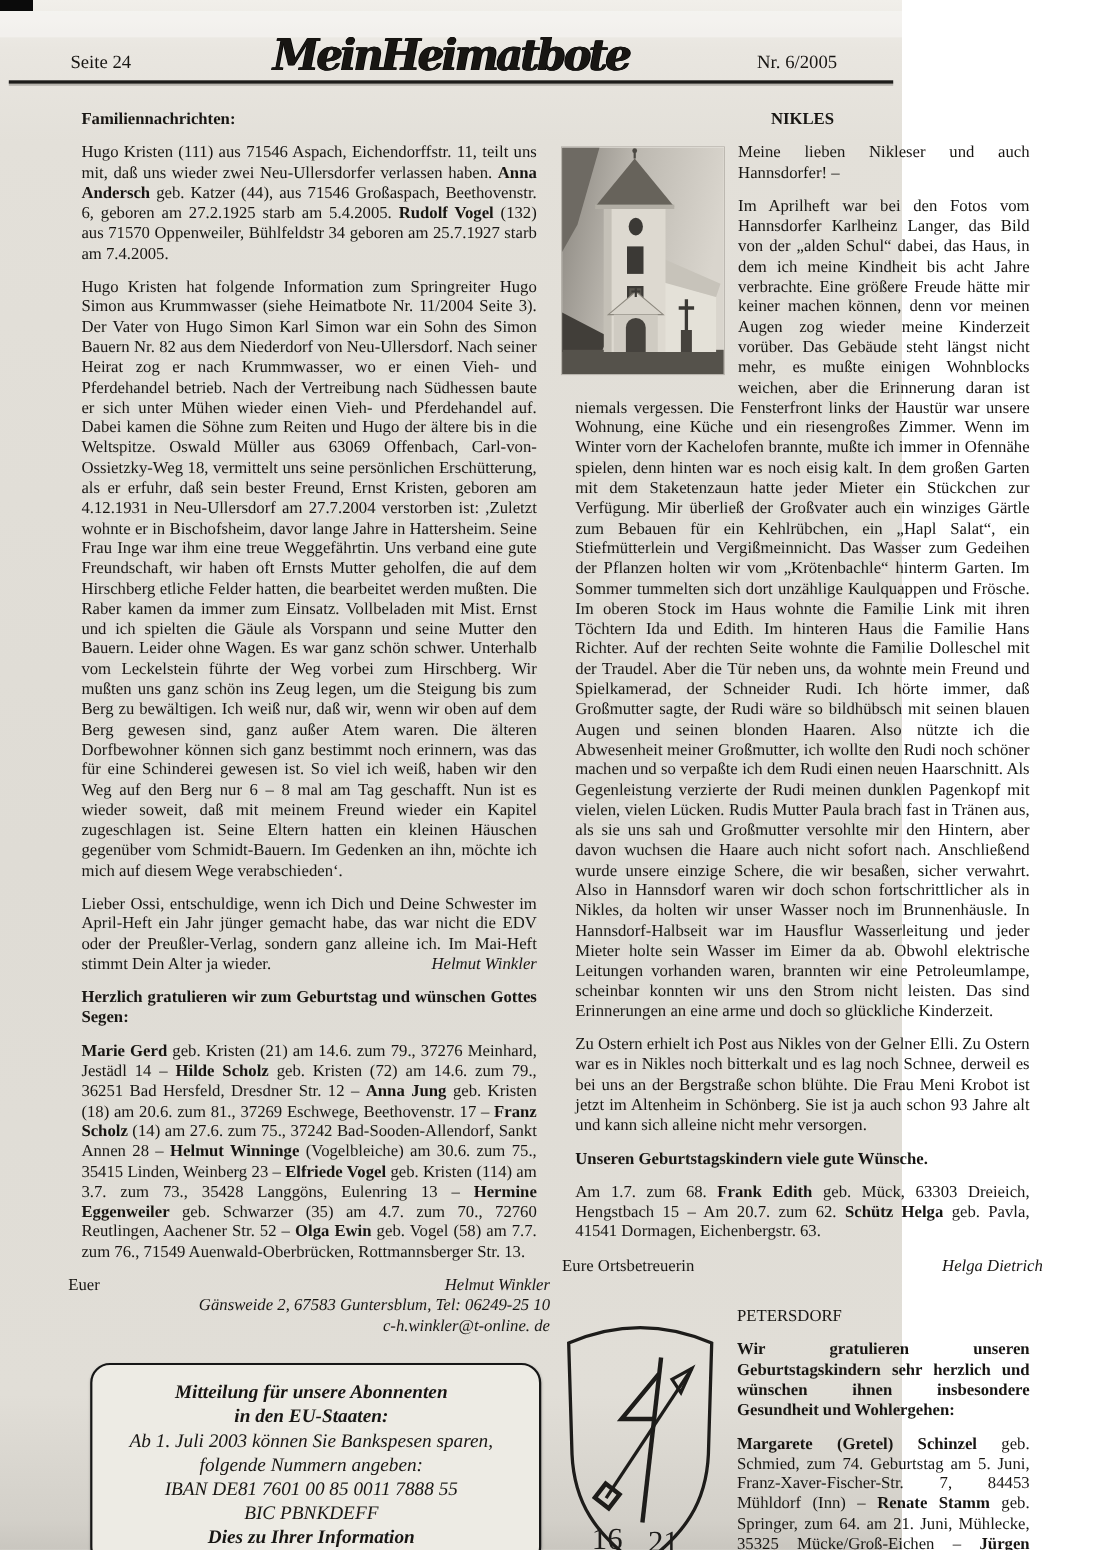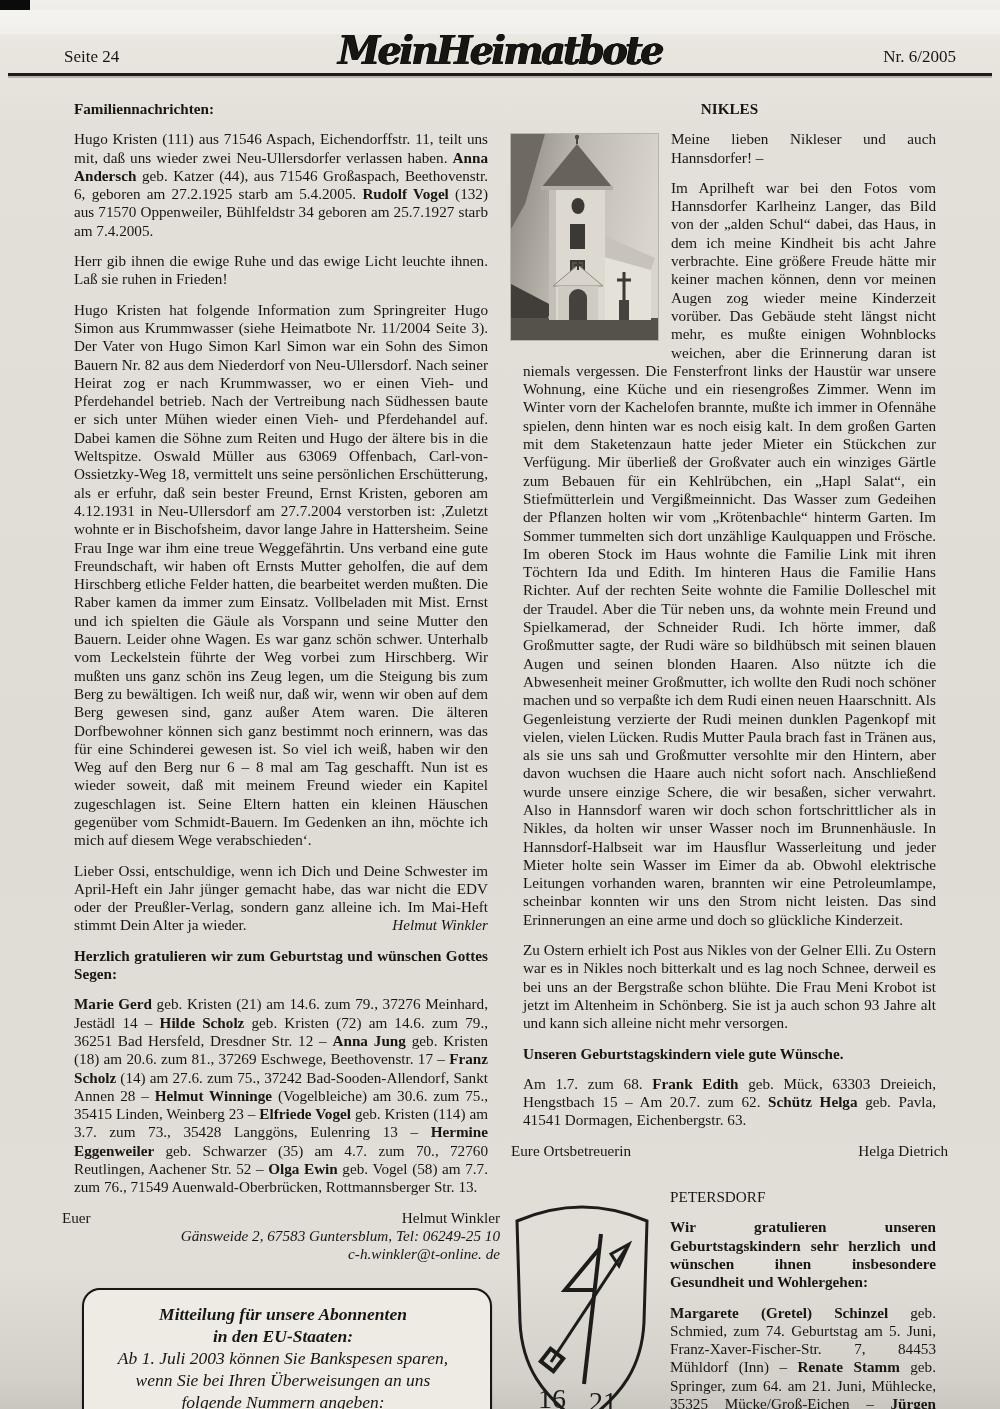--- a/index.html
+++ b/index.html
@@ -1,48 +1,48 @@
 <!DOCTYPE html>
 <html><head>
 <meta charset="utf-8">
 <style>
   html,body{margin:0;padding:0;}
   body{width:1000px;height:1409px;overflow:hidden;}
   .page{
-    position:relative;width:1000px;height:1409px;
+    position:relative;width:820px;height:1409px;
     background:linear-gradient(180deg,#f1efea 0px,#e9e6e0 45px,#e3e0d9 130px,#dfdcd5 55%,#e1ded7 90%,#d3d0c9 98%,#c9c6bf 100%);
     font-family:"Liberation Serif","DejaVu Serif",serif;
     color:#181613;
   }
   .scan-mark{position:absolute;top:0;left:0;width:30px;height:10px;background:#0b0b0b;}
   .scan-band{position:absolute;top:10px;left:0;right:0;height:24px;background:rgba(255,255,255,0.35);}
   
   .header{position:absolute;top:0;left:0;right:0;height:72px;}
   .page-label{position:absolute;left:64px;bottom:5px;font-size:17px;}
   .masthead{
     position:absolute;left:0;right:0;bottom:0;text-align:center;
     font-family:"DejaVu Serif",serif;font-size:38px;font-weight:bold;font-style:italic;
     letter-spacing:-2.5px;transform:scaleY(1.04);
     text-shadow:0.6px 0 #000, -0.6px 0 #000;
   }
-  .issue{position:absolute;right:44px;bottom:5px;font-size:17px;}
+  .issue{position:absolute;right:59px;bottom:5px;font-size:17px;}
   .rule{position:absolute;top:73px;left:8px;right:8px;height:3px;background:#1d1c1a;box-shadow:0 2px 0 #b7b4ad;}
   
   .columns{position:absolute;top:88px;left:62px;width:886px;display:flex;gap:11px;}
   .col{font-size:15.2px;line-height:18.3px;text-align:justify;}
   .col.left{width:438px;}
   .col.right{width:437px;}
   .col p{margin:12px;}
   .b,.h{font-weight:bold;}
   .gap{margin-top:6px !important;}
   .gap-m{margin-top:8px !important;}
   .center{text-align:center;}
   .sig-float{float:right;font-style:italic;}
   .sigrow{display:flex;justify-content:space-between;align-items:flex-end;}
-  .sigrow .name{}
+  .sigrow .name{font-style:italic;}
   .sig-right{text-align:right;font-style:italic;}
   
   .notice-box{
     margin:24px 8px 0 20px;border:2px solid #161616;border-radius:18px;
     background:#edebe4;box-shadow:0 1px 2px rgba(0,0,0,0.25);
     padding:13px 10px 14px 2px;text-align:center;font-style:italic;
     font-size:17.5px;line-height:22px;
   }
   .notice-box .bt{font-weight:bold;}
   
@@ -63,39 +63,37 @@
     <div class="masthead">MeinHeimatbote</div>
     <span class="issue">Nr. 6/2005</span>
   </div>
   <div class="rule"></div>
 
   <div class="columns">
 
     <div class="col left">
       <p class="h">Familiennachrichten:</p>
       <p><span>Hugo Kristen (111) aus 71546 Aspach, Eichendorffstr. 11, teilt uns mit, daß uns wieder zwei Neu-Ullersdorfer verlassen haben. </span><span class="b">Anna Andersch</span><span> geb. Katzer (44), aus 71546 Großaspach, Beethovenstr. 6, geboren am 27.2.1925 starb am 5.4.2005. </span><span class="b">Rudolf Vogel</span><span> (132) aus 71570 Oppenweiler, Bühlfeldstr 34 geboren am 25.7.1927 starb am 7.4.2005.</span></p>
-      <p>Herr gib ihnen die ewige Ruhe und das ewige Licht leuchte ihnen. Laß sie ruhen in Frieden!</p>
       <p class="gap">Hugo Kristen hat folgende Information zum Springreiter Hugo Simon aus Krummwasser (siehe Heimatbote Nr. 11/2004 Seite 3). Der Vater von Hugo Simon Karl Simon war ein Sohn des Simon Bauern Nr. 82 aus dem Niederdorf von Neu-Ullersdorf. Nach seiner Heirat zog er nach Krummwasser, wo er einen Vieh- und Pferdehandel betrieb. Nach der Vertreibung nach Südhessen baute er sich unter Mühen wieder einen Vieh- und Pferdehandel auf. Dabei kamen die Söhne zum Reiten und Hugo der ältere bis in die Weltspitze. Oswald Müller aus 63069 Offenbach, Carl-von-Ossietzky-Weg 18, vermittelt uns seine persönlichen Erschütterung, als er erfuhr, daß sein bester Freund, Ernst Kristen, geboren am 4.12.1931 in Neu-Ullersdorf am 27.7.2004 verstorben ist: ,Zuletzt wohnte er in Bischofsheim, davor lange Jahre in Hattersheim. Seine Frau Inge war ihm eine treue Weggefährtin. Uns verband eine gute Freundschaft, wir haben oft Ernsts Mutter geholfen, die auf dem Hirschberg etliche Felder hatten, die bearbeitet werden mußten. Die Raber kamen da immer zum Einsatz. Vollbeladen mit Mist. Ernst und ich spielten die Gäule als Vorspann und seine Mutter den Bauern. Leider ohne Wagen. Es war ganz schön schwer. Unterhalb vom Leckelstein führte der Weg vorbei zum Hirschberg. Wir mußten uns ganz schön ins Zeug legen, um die Steigung bis zum Berg zu bewältigen. Ich weiß nur, daß wir, wenn wir oben auf dem Berg gewesen sind, ganz außer Atem waren. Die älteren Dorfbewohner können sich ganz bestimmt noch erinnern, was das für eine Schinderei gewesen ist. So viel ich weiß, haben wir den Weg auf den Berg nur 6 – 8 mal am Tag geschafft. Nun ist es wieder soweit, daß mit meinem Freund wieder ein Kapitel zugeschlagen ist. Seine Eltern hatten ein kleinen Häuschen gegenüber vom Schmidt-Bauern. Im Gedenken an ihn, möchte ich mich auf diesem Wege verabschieden‘.</p>
       <p class="gap"><span>Lieber Ossi, entschuldige, wenn ich Dich und Deine Schwester im April-Heft ein Jahr jünger gemacht habe, das war nicht die EDV oder der Preußler-Verlag, sondern ganz alleine ich. Im Mai-Heft stimmt Dein Alter ja wieder.</span><span class="sig-float">Helmut Winkler</span></p>
 
       <p class="h gap-m">Herzlich gratulieren wir zum Geburtstag und wünschen Gottes Segen:</p>
       <p><span class="b">Marie Gerd</span><span> geb. Kristen (21) am 14.6. zum 79., 37276 Meinhard, Jestädl 14 – </span><span class="b">Hilde Scholz</span><span> geb. Kristen (72) am 14.6. zum 79., 36251 Bad Hersfeld, Dresdner Str. 12 – </span><span class="b">Anna Jung</span><span> geb. Kristen (18) am 20.6. zum 81., 37269 Eschwege, Beethovenstr. 17 – </span><span class="b">Franz Scholz</span><span> (14) am 27.6. zum 75., 37242 Bad-Sooden-Allendorf, Sankt Annen 28 – </span><span class="b">Helmut Winninge</span><span> (Vogelbleiche) am 30.6. zum 75., 35415 Linden, Weinberg 23 – </span><span class="b">Elfriede Vogel</span><span> geb. Kristen (114) am 3.7. zum 73., 35428 Langgöns, Eulenring 13 – </span><span class="b">Hermine Eggenweiler</span><span> geb. Schwarzer (35) am 4.7. zum 70., 72760 Reutlingen, Aachener Str. 52 – </span><span class="b">Olga Ewin</span><span> geb. Vogel (58) am 7.7. zum 76., 71549 Auenwald-Oberbrücken, Rottmannsberger Str. 13.</span></p>
 
       <div class="sigrow">
         <span>Euer</span>
         <span class="name">Helmut Winkler</span>
       </div>
       <div class="sig-right">Gänsweide 2, 67583 Guntersblum, Tel: 06249-25 10</div>
       <div class="sig-right">c-h.winkler@t-online. de</div>
 
       <div class="notice-box">
         <div class="bt">Mitteilung für unsere Abonnenten</div>
         <div class="bt">in den EU-Staaten:</div>
         <div>Ab 1. Juli 2003 können Sie Bankspesen sparen,</div>
-        <div>wenn Sie bei Ihren Überweisungen an uns</div>
         <div>folgende Nummern angeben:</div>
         <div>IBAN DE81 7601 00 85 0011 7888 55</div>
         <div>BIC PBNKDEFF</div>
         <div class="bt">Dies zu Ihrer Information</div>
       </div>
     </div>
 
     <div class="col right">
       <p class="h center">NIKLES</p>
 

